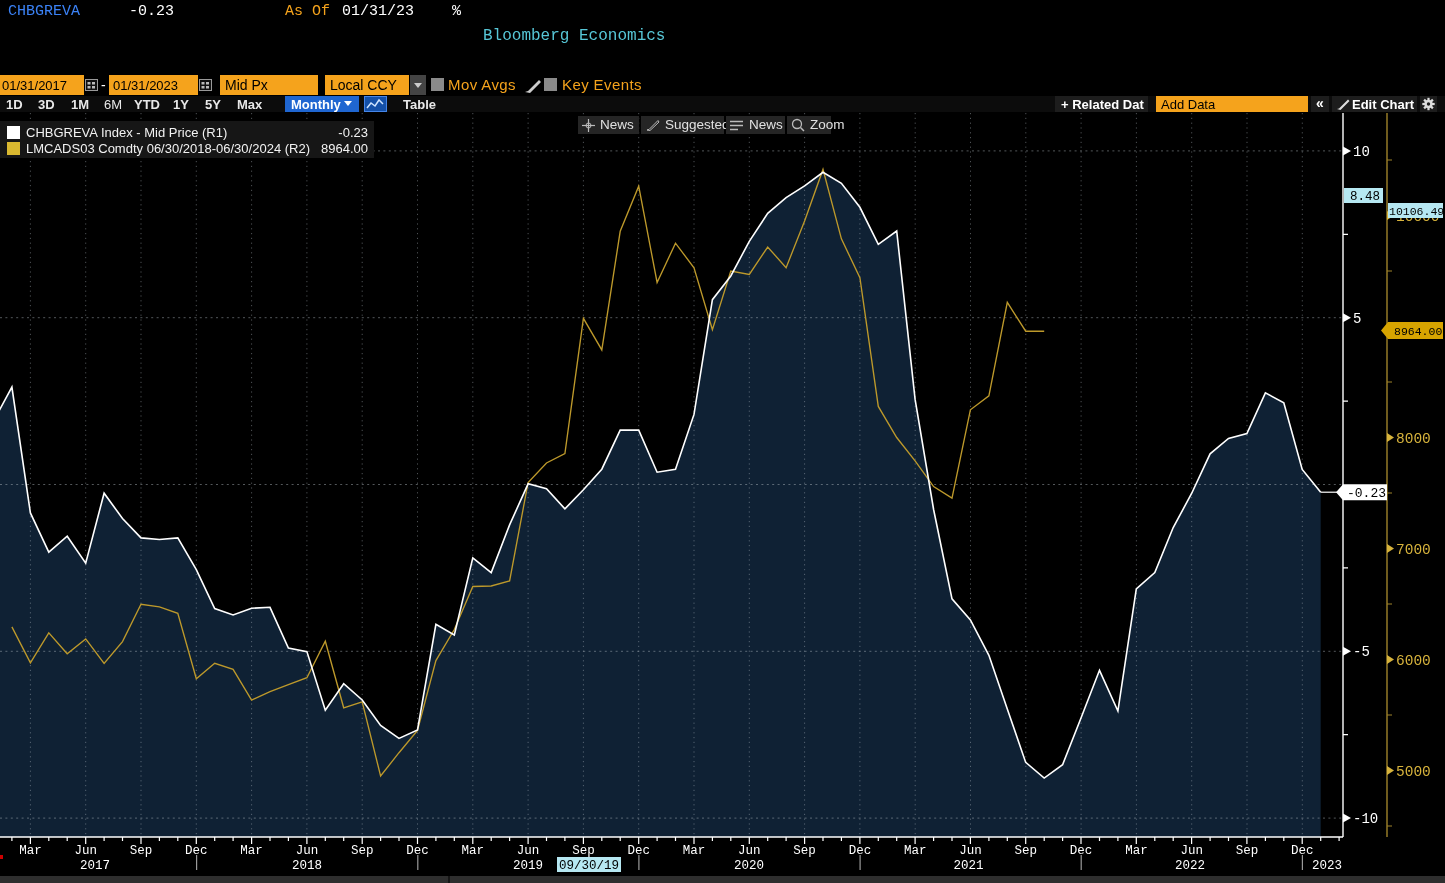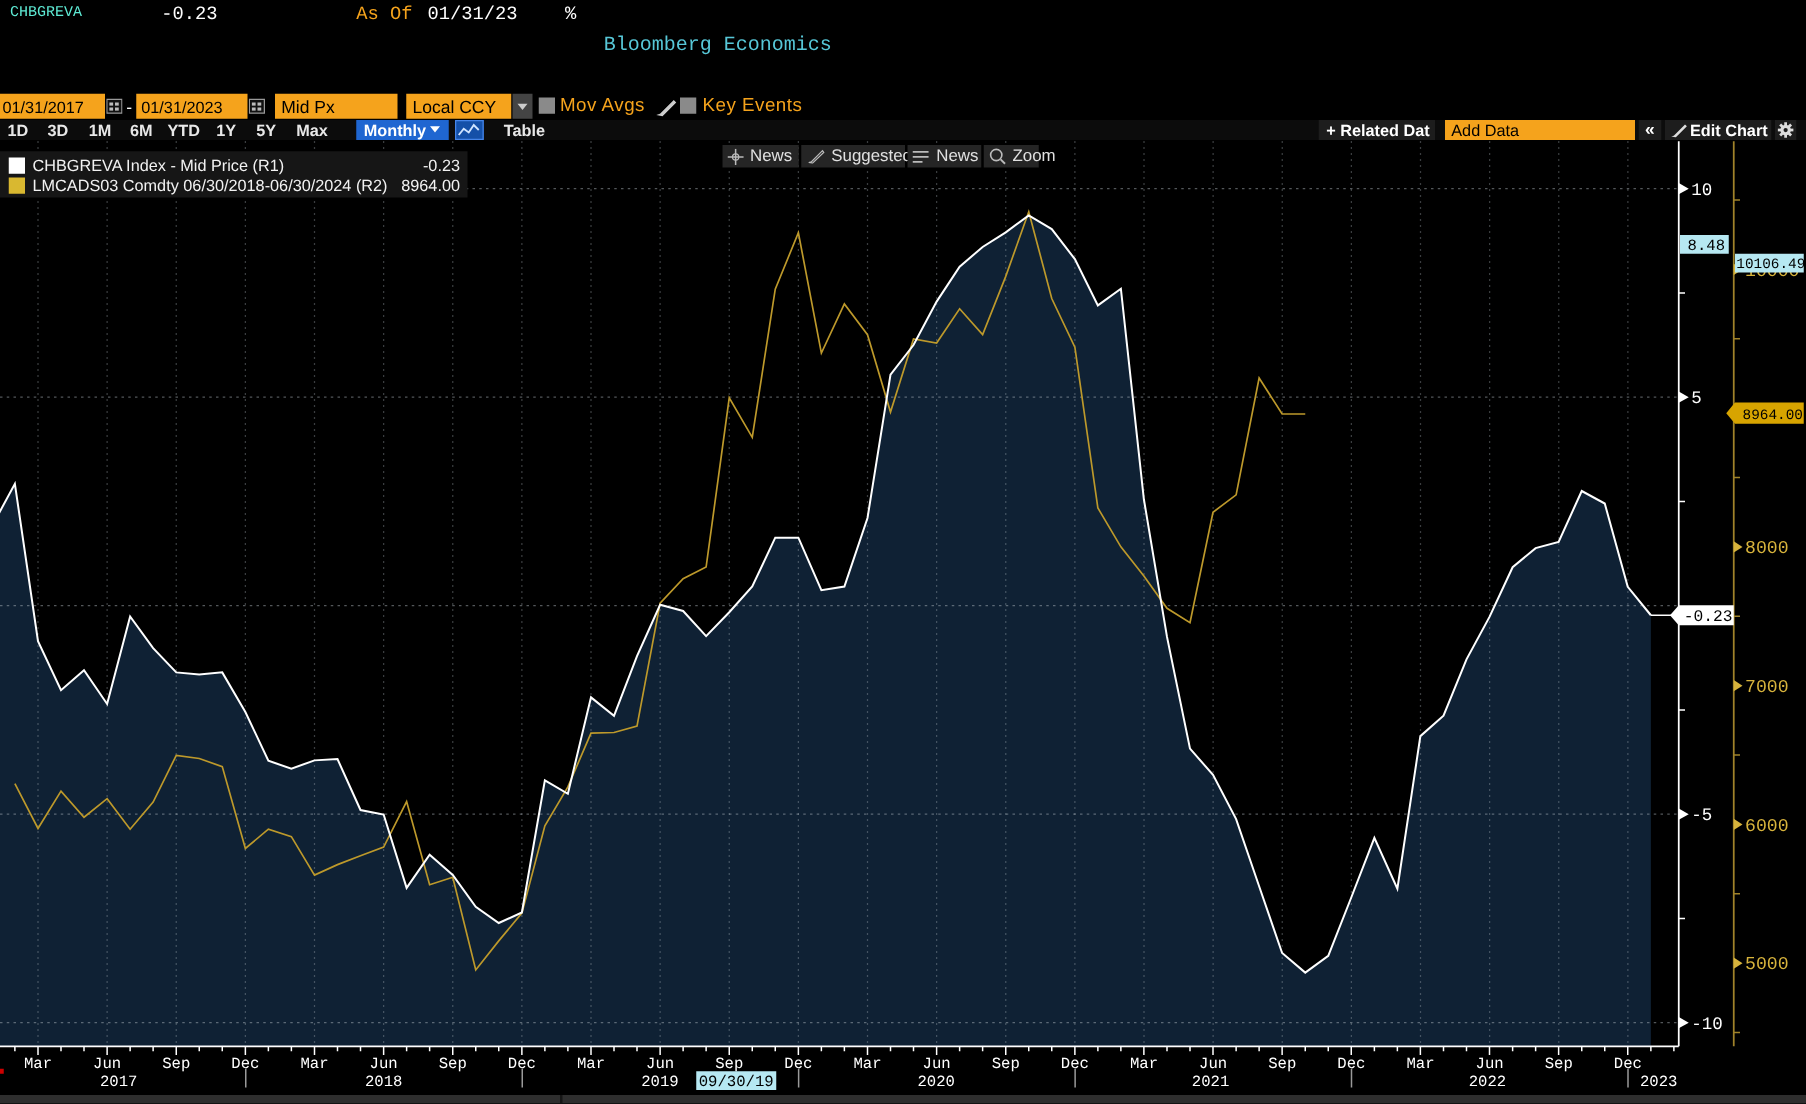--- a/index.html
+++ b/index.html
@@ -2,21 +2,21 @@
 <html><head><meta charset="utf-8"><style>
 * { margin:0; padding:0; box-sizing:border-box; }
 html,body { background:#000; }
 #app { position:relative; width:1445px; height:883px; background:#000; overflow:hidden;
   font-family:"Liberation Sans", sans-serif; }
 .abs { position:absolute; }
 .ob { background:#f5a31c; color:#000; }
 </style></head><body>
 <div id="app">
 
- <div class="abs" style="left:8px;top:3px;font-size:12px;font-family:'Liberation Mono',monospace;color:#5eead4">CHBGREVA</div>
+ <div class="abs" style="left:8px;top:3px;font-size:15px;font-family:'Liberation Mono',monospace;color:#3b82f6">CHBGREVA</div>
  <div class="abs" style="left:129px;top:3px;font-size:15px;font-family:'Liberation Mono',monospace;color:#fff">-0.23</div>
  <div class="abs" style="left:285px;top:3px;font-size:15px;font-family:'Liberation Mono',monospace;color:#f5a31c">As Of</div>
  <div class="abs" style="left:342px;top:3px;font-size:15px;font-family:'Liberation Mono',monospace;color:#fff">01/31/23</div>
  <div class="abs" style="left:452px;top:3px;font-size:15px;font-family:'Liberation Mono',monospace;color:#fff">%</div>
 
  <div class="abs" style="left:483px;top:27px;font-size:16px;font-family:'Liberation Mono',monospace;color:#57c7d7">Bloomberg Economics</div>
 
 
  <div class="abs" style="left:0;top:73px;width:1445px;height:23px;background:#000">
    <div class="abs ob" style="left:0;top:2px;width:84px;height:20px;font-size:13px;padding:3px 0 0 2px">01/31/2017</div>
@@ -46,21 +46,21 @@
         <path d="M2,14 L5,13 L16,2 L18,4 L7,15 Z" fill="#cccccc"></path>
       </svg>
    <div class="abs" style="left:544px;top:5px;width:13px;height:13px;background:#8a8a8a"></div>
    <div class="abs" style="left:562px;top:3px;font-size:15px;letter-spacing:0.4px;color:#f5a31c">Key Events</div>
  </div>
 
  <div class="abs" style="left:0;top:96px;width:1445px;height:16px;background:#0c0c0c">
    <div class="abs" style="left:6px;top:1px;font-size:13px;font-weight:bold;color:#e8e8e8">1D</div>
    <div class="abs" style="left:38px;top:1px;font-size:13px;font-weight:bold;color:#e8e8e8">3D</div>
    <div class="abs" style="left:71px;top:1px;font-size:13px;font-weight:bold;color:#e8e8e8">1M</div>
-   <div class="abs" style="left:104px;top:1px;font-size:13px;font-weight:bold;color:#e8e8e8">6M</div>
+   <div class="abs" style="left:104px;top:1px;font-size:13px;font-weight:normal;color:#e8e8e8">6M</div>
    <div class="abs" style="left:134px;top:1px;font-size:13px;font-weight:bold;color:#e8e8e8">YTD</div>
    <div class="abs" style="left:173px;top:1px;font-size:13px;font-weight:bold;color:#e8e8e8">1Y</div>
    <div class="abs" style="left:205px;top:1px;font-size:13px;font-weight:bold;color:#e8e8e8">5Y</div>
    <div class="abs" style="left:237px;top:1px;font-size:13px;font-weight:bold;color:#e8e8e8">Max</div>
    <div class="abs" style="left:285px;top:0;width:74px;height:16px;background:#1f66d1;color:#fff;font-size:13px;font-weight:bold;padding:1px 0 0 6px">Monthly</div>
    <div class="abs" style="left:344px;top:5px;width:0;height:0;border-left:4.5px solid transparent;border-right:4.5px solid transparent;border-top:5.5px solid #fff"></div>
    <div class="abs" style="left:364px;top:0;width:23px;height:16px;background:#1450a8;border:1px solid #4585e8"></div>
    <svg class="abs" style="left:366px;top:2px" width="19" height="12">
         <polyline points="1,10 5,5 9,8 13,2 17,6" fill="none" stroke="#cfe4ff" stroke-width="1.5"></polyline>
       </svg>

